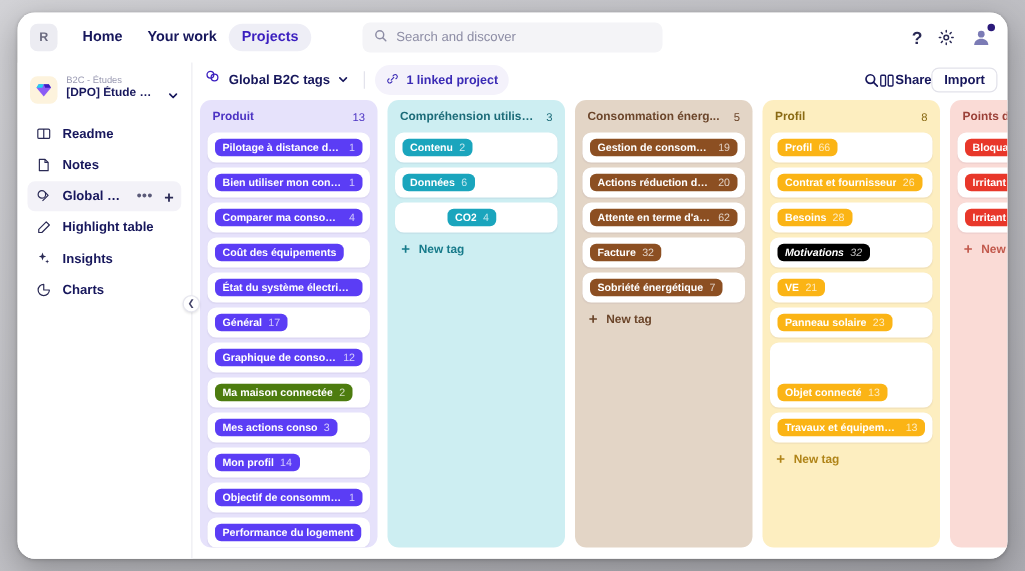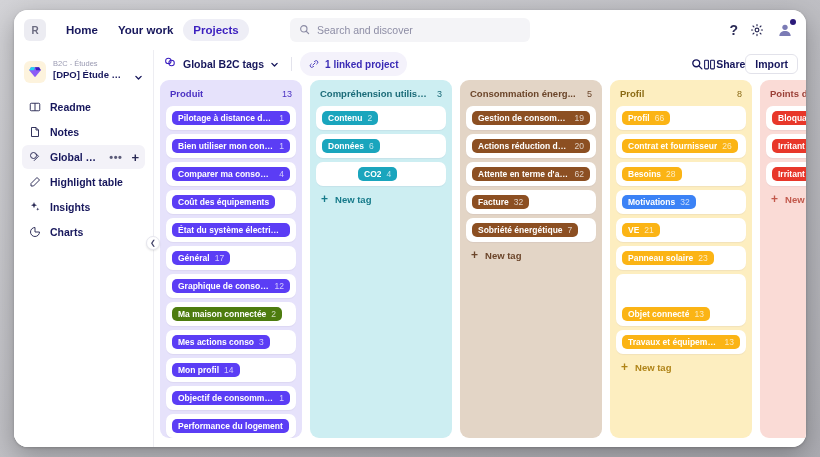--- a/index.html
+++ b/index.html
@@ -530,21 +530,21 @@
                     <span class="p-num">26</span>
                   </span>
                 </div>
                 <div class="card">
                   <span class="pill" style="background: rgb(251, 180, 21);">
                     <span class="p-lbl">Besoins</span>
                     <span class="p-num">28</span>
                   </span>
                 </div>
                 <div class="card">
-                  <span class="pill" style="background: #3b82f6;">
+                  <span class="pill" style="background: #000000; font-style: italic;">
                     <span class="p-lbl">Motivations</span>
                     <span class="p-num">32</span>
                   </span>
                 </div>
                 <div class="card">
                   <span class="pill" style="background: rgb(251, 180, 21);">
                     <span class="p-lbl">VE</span>
                     <span class="p-num">21</span>
                   </span>
                 </div>

